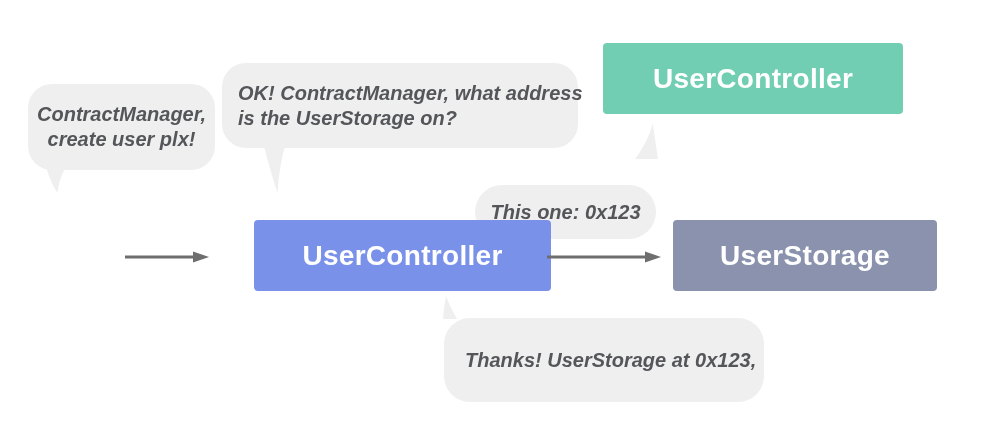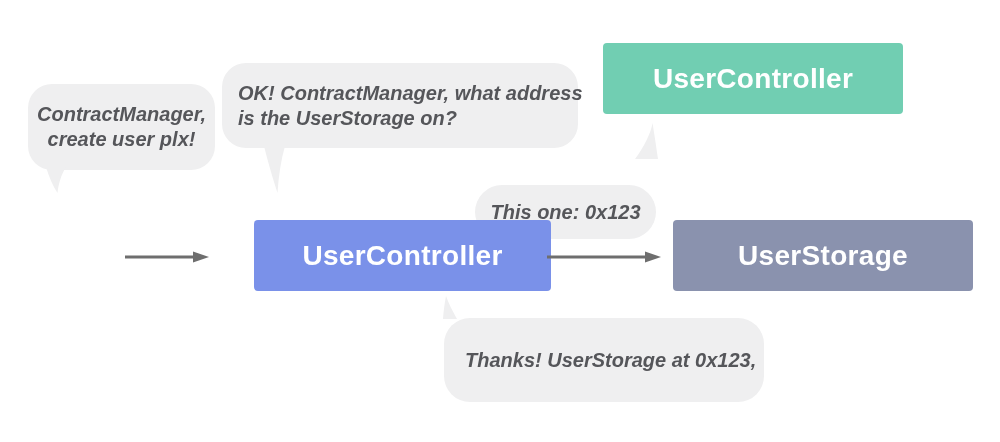--- a/index.html
+++ b/index.html
@@ -74,21 +74,21 @@
   .node-contract-manager {
     left: 603px; top: 43px; width: 300px; height: 71px;
     background: var(--contract-manager, #71CEB2);
   }
   .node-user-controller {
     left: 237px; top: 220px; width: 297px; height: 71px;
     background: var(--user-controller, #7A91E9);
     margin-left: 17px;
   }
   .node-user-storage {
-    left: 673px; top: 220px; width: 300px; height: 71px;
+    left: 673px; top: 220px; width: 264px; height: 71px;
     background: var(--user-storage, #8A92AE);
   }
   
   .arrow { position: absolute; }
   .arrow line { stroke: var(--arrow, #6E6E6E); stroke-width: 3; }
   .arrow polygon { fill: var(--arrow, #6E6E6E); }
   .arrow-1 { left: 123px; top: 248px; }
   .arrow-2 { left: 545px; top: 248px; }
 </style>
 </head>

